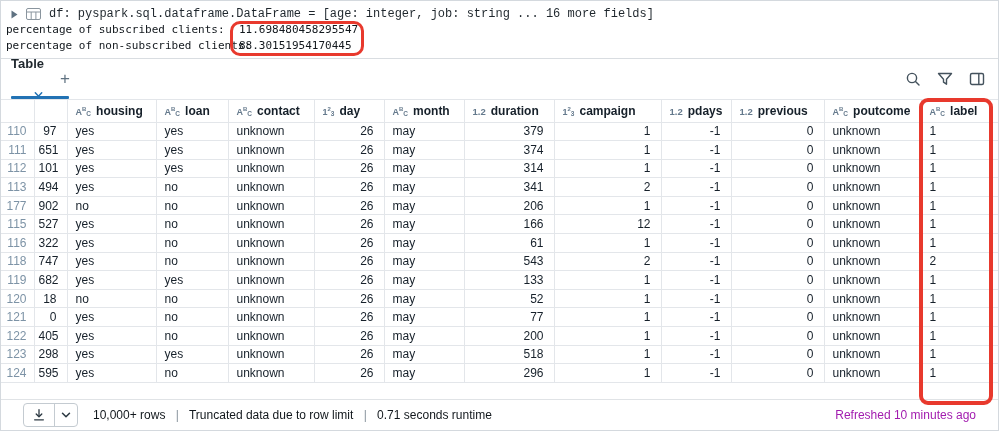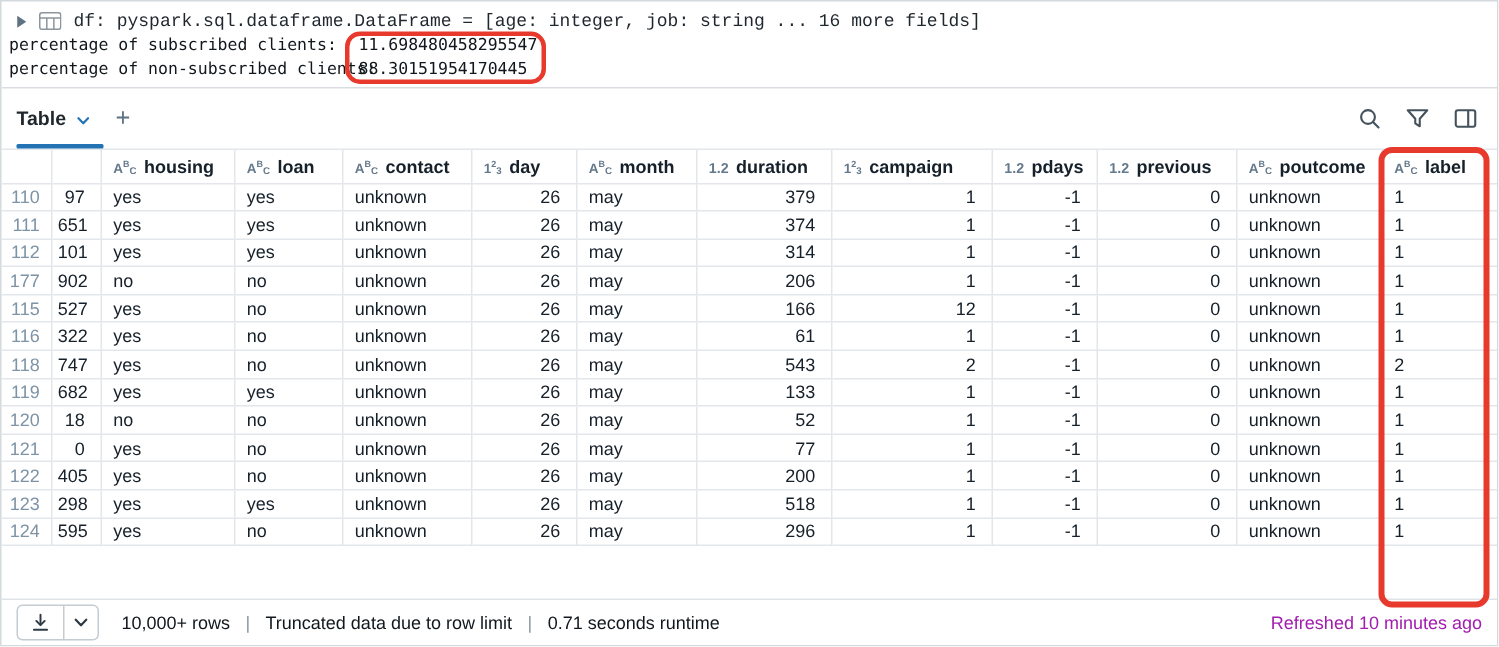--- a/index.html
+++ b/index.html
@@ -12,42 +12,42 @@
   
   .top-output { height:58px; border-bottom:1px solid #d9dde1; flex:0 0 auto; }
   .df-line { height:21px; padding:5px 0 0 10px; display:flex; align-items:center; gap:8px; }
   .df-line svg { display:block; }
   .df-text { font-size:12px; color:#1f272d;font-family:Liberation Mono, monospace; }
   .pct { padding-left:5px; font-family:"DejaVu Sans Mono", monospace; font-size:11px; color:#11171c; }
   .pct-row { display:grid; grid-template-columns:233px auto; line-height:16px; white-space:pre; }
   
   .tabbar { height:41px; flex:0 0 auto; position:relative; display:flex; align-items:center;
             border-bottom:1px solid #e3e6ea; padding:0 12px 0 10px; }
-  .tab { display:flex; align-items:flex-end; gap:6px; cursor:pointer; padding-bottom:2px; }
+  .tab { display:flex; align-items:flex-end; gap:18px; cursor:pointer; padding-bottom:2px;flex-direction:column; }
   .tab-label { font-size:13px; font-weight:bold; color:#1f272d; }
   .tab-underline { position:absolute; left:10px; bottom:0; width:58px; height:3px; background:#2272b4; border-radius:1px; }
   .add-tab { margin-left:16px; font-size:17px; font-weight:400; color:#5f7281; cursor:pointer; line-height:1; padding-bottom:2px; }
   .tab-tools { margin-left:auto; display:flex; align-items:center; gap:14px; }
   .tool-btn { width:18px; height:18px; display:flex; align-items:center; justify-content:center; cursor:pointer; }
   
   .table-wrap { flex:1 1 auto; overflow:hidden; }
   table { border-collapse:collapse; table-layout:fixed; width:997px; }
   th, td { border-right:1px solid #e3e6ea; border-bottom:1px solid #e3e6ea; overflow:hidden; white-space:nowrap; }
   th:last-child, td:last-child { border-right:none; }
   th { height:22px; text-align:left; padding:0 0 0 8px; font-size:12px; font-weight:bold; color:#16202a; vertical-align:middle; }
   td { height:18.6px; font-size:12px; color:#16202a; vertical-align:middle; }
   td.al-left { text-align:left; padding:0 4px 0 8px; }
   td.al-right { text-align:right; padding:0 10px 0 4px; }
   td.idx { color:#7d93a6; padding-right:7px;margin-left:40px; }
   .ticon { color:#64798c; font-weight:bold; font-size:9px; margin-right:5px; letter-spacing:0; }
   .ticon sup { font-size:6px; vertical-align:4px; }
   .ticon sub { font-size:6.5px; vertical-align:-1px; }
   .ticon .dbl { font-size:9.5px; }
   
-  .footer { flex:0 0 31px; border-top:1px solid #e0e3e6; display:flex; align-items:center; padding:0 10px; }
+  .footer { flex:0 0 31px; border-top:1px solid #e0e3e6; display:flex; align-items:center; padding:0 22px; }
   .dl-group { display:inline-flex; height:24px; border:1px solid #c4cbd1; border-radius:4px; background:#fff; overflow:hidden; }
   .dl-btn { width:30px; display:flex; align-items:center; justify-content:center; cursor:pointer; }
   .dl-caret { width:23px; display:flex; align-items:center; justify-content:center; border-left:1px solid #c4cbd1; cursor:pointer; }
   .foot-text { margin-left:15px; font-size:12px; color:#11171c; }
   .foot-sep { color:#8b969e; margin:0 7px; }
   .refreshed { margin-left:auto; font-size:12px; color:#a21caf; }
   
   .annotation { position:absolute; pointer-events:none; border-style:solid; z-index:10; }
   .ann-pct { left:229px; top:20px; width:134px; height:35px; border-width:3.5px; border-radius:10px; }
   .ann-label { left:918px; top:97px; width:74px; height:307px; border-width:4.5px; border-radius:9px; }
@@ -192,20 +192,35 @@
             <td class="al-right">26</td>
             <td class="al-left">may</td>
             <td class="al-right">314</td>
             <td class="al-right">1</td>
             <td class="al-right">-1</td>
             <td class="al-right">0</td>
             <td class="al-left">unknown</td>
             <td class="al-left">1</td>
           </tr>
           <tr>
+            <td class="al-right idx">113</td>
+            <td class="al-right">494</td>
+            <td class="al-left">yes</td>
+            <td class="al-left">no</td>
+            <td class="al-left">unknown</td>
+            <td class="al-right">26</td>
+            <td class="al-left">may</td>
+            <td class="al-right">341</td>
+            <td class="al-right">2</td>
+            <td class="al-right">-1</td>
+            <td class="al-right">0</td>
+            <td class="al-left">unknown</td>
+            <td class="al-left">1</td>
+          </tr>
+          <tr>
             <td class="al-right idx">177</td>
             <td class="al-right">902</td>
             <td class="al-left">no</td>
             <td class="al-left">no</td>
             <td class="al-left">unknown</td>
             <td class="al-right">26</td>
             <td class="al-left">may</td>
             <td class="al-right">206</td>
             <td class="al-right">1</td>
             <td class="al-right">-1</td>

